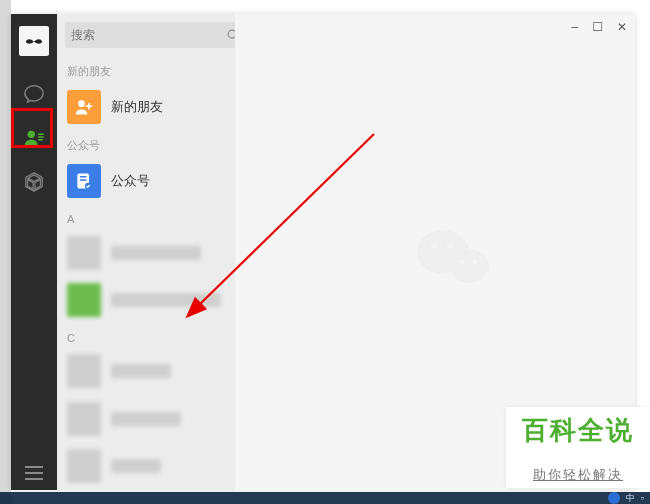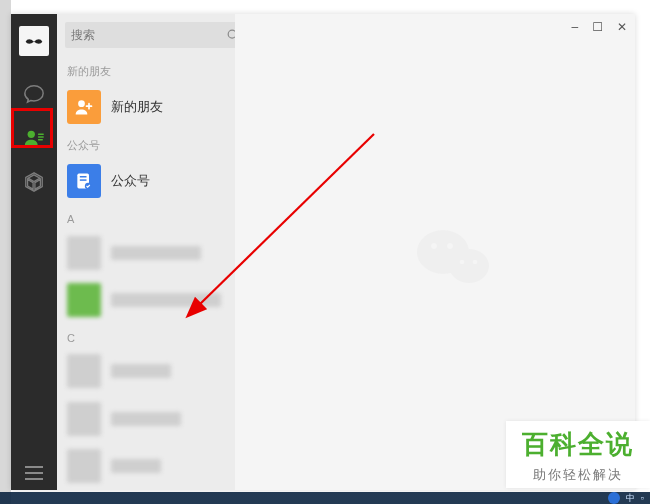--- a/index.html
+++ b/index.html
@@ -50,21 +50,21 @@
   .win-ctrl { position:absolute; top:6px; right:8px; display:flex; gap:14px; }
   .win-ctrl span { font-size:12px; color:#555; cursor:pointer; font-family: Arial; }
   .wechat-ghost { position:absolute; top:210px; left:180px; opacity:.10; }
 
   
   .arrow-svg { position:absolute; left:0; top:0; pointer-events:none; }
 
   
   .wm { position:absolute; right:0; bottom:16px; background:#fff; padding:6px 16px 4px; text-align:center; box-shadow:0 0 4px rgba(0,0,0,.08); }
   .wm-big { color:#4caf2f; font-size:26px; font-weight:700; letter-spacing:2px; }
-  .wm-small { color:#777; font-size:13px; letter-spacing:2px; margin-top:4px; }
+  .wm-small { color:#777; font-size:13px; letter-spacing:2px; margin-top:18px;text-decoration:underline; }
 
   
   .taskbar { position:absolute; left:0; bottom:0; width:650px; height:12px; background: linear-gradient(#0b2440,#0b2440); opacity:.9; }
   .tray { position:absolute; right:6px; bottom:0; height:12px; display:flex; align-items:center; gap:6px; }
   .tray span { font-size:9px; color:#cde3ff; }
   .bdicon { width:12px;height:12px;border-radius:50%;background:#2b6fd6;display:inline-block; }
 </style>
 </head>
 <body>
 

